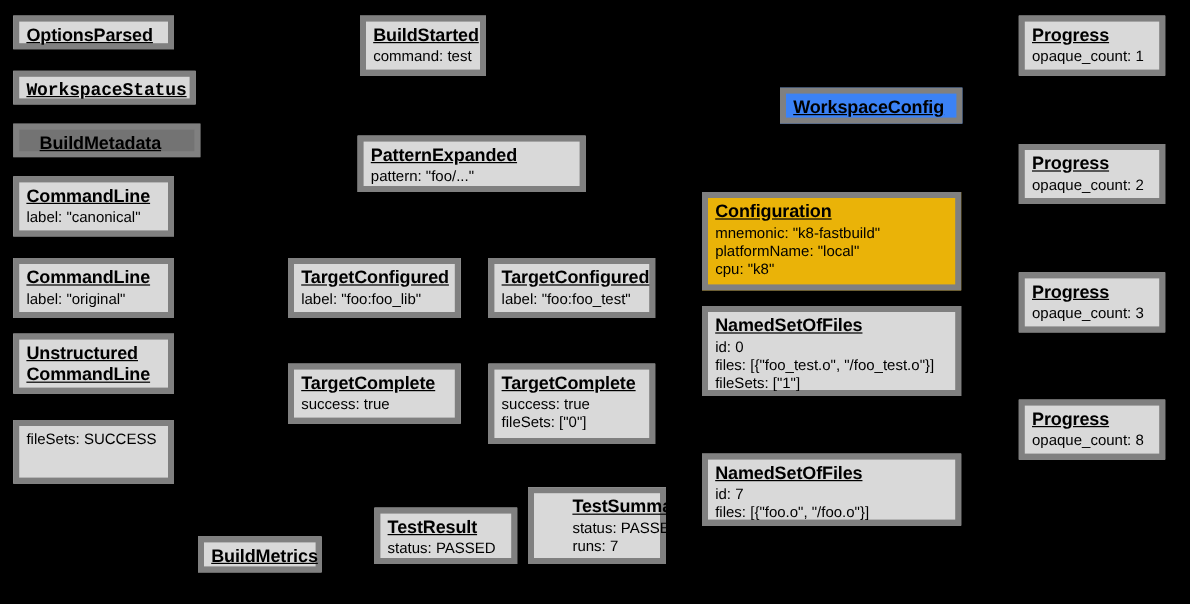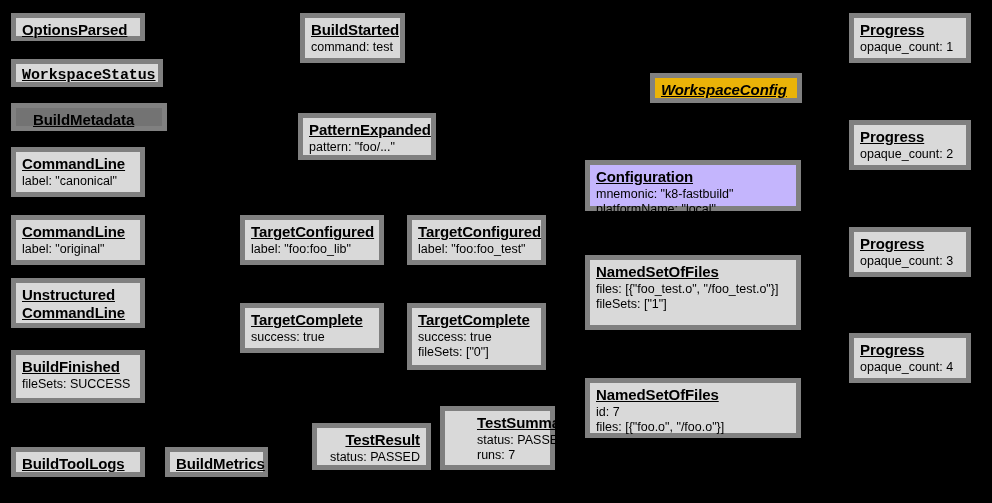--- a/index.html
+++ b/index.html
@@ -64,38 +64,34 @@
       <div class="node-title">CommandLine</div>
       <div class="node-fields">
         <div class="node-field">label: "original"</div>
       </div>
     </div>
     <div class="node" style="left: 11px; top: 278px; width: 134px; height: 50px; background: rgb(217, 217, 217); border-color: rgb(128, 128, 128); color: rgb(0, 0, 0);">
       <div class="node-title">Unstructured
 CommandLine</div>
     </div>
     <div class="node" style="left: 11px; top: 350px; width: 134px; height: 53px; background: rgb(217, 217, 217); border-color: rgb(128, 128, 128); color: rgb(0, 0, 0);">
-      <div class="node-title">BuildFinished</div>
       <div class="node-fields">
         <div class="node-field">fileSets: SUCCESS</div>
       </div>
-    </div>
-    <div class="node" style="left: 11px; top: 447px; width: 134px; height: 30px; background: rgb(217, 217, 217); border-color: rgb(128, 128, 128); color: rgb(0, 0, 0);">
-      <div class="node-title">BuildToolLogs</div>
     </div>
     <div class="node" style="left: 165px; top: 447px; width: 103px; height: 30px; background: rgb(217, 217, 217); border-color: rgb(128, 128, 128); color: rgb(0, 0, 0);">
       <div class="node-title">BuildMetrics</div>
     </div>
     <div class="node" style="left: 300px; top: 13px; width: 105px; height: 50px; background: rgb(217, 217, 217); border-color: rgb(128, 128, 128); color: rgb(0, 0, 0);">
       <div class="node-title">BuildStarted</div>
       <div class="node-fields">
         <div class="node-field">command: test</div>
       </div>
     </div>
-    <div class="node" style="left: 298px; top: 113px; width: 138px; height: 47px; background: rgb(217, 217, 217); border-color: rgb(128, 128, 128); color: rgb(0, 0, 0);">
+    <div class="node" style="left: 298px; top: 113px; width: 190px; height: 47px; background: rgb(217, 217, 217); border-color: rgb(128, 128, 128); color: rgb(0, 0, 0);">
       <div class="node-title">PatternExpanded</div>
       <div class="node-fields">
         <div class="node-field">pattern: "foo/..."</div>
       </div>
     </div>
     <div class="node" style="left: 240px; top: 215px; width: 144px; height: 50px; background: rgb(217, 217, 217); border-color: rgb(128, 128, 128); color: rgb(0, 0, 0);">
       <div class="node-title">TargetConfigured</div>
       <div class="node-fields">
         <div class="node-field">label: "foo:foo_lib"</div>
       </div>
@@ -112,47 +108,48 @@
         <div class="node-field">success: true</div>
       </div>
     </div>
     <div class="node" style="left: 407px; top: 303px; width: 139px; height: 67px; background: rgb(217, 217, 217); border-color: rgb(128, 128, 128); color: rgb(0, 0, 0);">
       <div class="node-title">TargetComplete</div>
       <div class="node-fields">
         <div class="node-field">success: true</div>
         <div class="node-field">fileSets: ["0"]</div>
       </div>
     </div>
-    <div class="node" style="left: 312px; top: 423px; width: 119px; height: 47px; background: rgb(217, 217, 217); border-color: rgb(128, 128, 128); color: rgb(0, 0, 0); text-align: right;">
+    <div class="node" style="left: 312px; top: 423px; width: 119px; height: 47px; background: rgb(217, 217, 217); border-color: rgb(128, 128, 128); color: rgb(0, 0, 0);">
       <div class="node-title">TestResult</div>
       <div class="node-fields">
         <div class="node-field">status: PASSED</div>
       </div>
     </div>
     <div class="node" style="left: 440px; top: 406px; width: 115px; height: 64px; background: rgb(217, 217, 217); border-color: rgb(128, 128, 128); color: rgb(0, 0, 0); padding-left: 32px;">
       <div class="node-title">TestSummary</div>
       <div class="node-fields">
         <div class="node-field">status: PASSED</div>
         <div class="node-field">runs: 7</div>
       </div>
     </div>
-    <div class="node" style="left: 650px; top: 73px; width: 152px; height: 30px; background: #eab308; border-color: rgb(128, 128, 128); color: rgb(0, 0, 0); font-style: italic;">
+    <div class="node" style="left: 650px; top: 73px; width: 152px; height: 30px; background: #3b82f6; border-color: rgb(128, 128, 128); color: rgb(0, 0, 0);">
       <div class="node-title">WorkspaceConfig</div>
     </div>
-    <div class="node" style="left: 585px; top: 160px; width: 216px; height: 51px; background: #c4b5fd; border-color: rgb(128, 128, 128); color: rgb(0, 0, 0);">
+    <div class="node" style="left: 585px; top: 160px; width: 216px; height: 82px; background: #eab308; border-color: rgb(128, 128, 128); color: rgb(0, 0, 0);">
       <div class="node-title">Configuration</div>
       <div class="node-fields">
         <div class="node-field">mnemonic: "k8-fastbuild"</div>
         <div class="node-field">platformName: "local"</div>
         <div class="node-field">cpu: "k8"</div>
       </div>
     </div>
     <div class="node" style="left: 585px; top: 255px; width: 216px; height: 75px; background: rgb(217, 217, 217); border-color: rgb(128, 128, 128); color: rgb(0, 0, 0);">
       <div class="node-title">NamedSetOfFiles</div>
       <div class="node-fields">
+        <div class="node-field">id: 0</div>
         <div class="node-field">files: [{"foo_test.o", "/foo_test.o"}]</div>
         <div class="node-field">fileSets: ["1"]</div>
       </div>
     </div>
     <div class="node" style="left: 585px; top: 378px; width: 216px; height: 60px; background: rgb(217, 217, 217); border-color: rgb(128, 128, 128); color: rgb(0, 0, 0);">
       <div class="node-title">NamedSetOfFiles</div>
       <div class="node-fields">
         <div class="node-field">id: 7</div>
         <div class="node-field">files: [{"foo.o", "/foo.o"}]</div>
       </div>
@@ -171,16 +168,16 @@
     </div>
     <div class="node" style="left: 849px; top: 227px; width: 122px; height: 50px; background: rgb(217, 217, 217); border-color: rgb(128, 128, 128); color: rgb(0, 0, 0);">
       <div class="node-title">Progress</div>
       <div class="node-fields">
         <div class="node-field">opaque_count: 3</div>
       </div>
     </div>
     <div class="node" style="left: 849px; top: 333px; width: 122px; height: 50px; background: rgb(217, 217, 217); border-color: rgb(128, 128, 128); color: rgb(0, 0, 0);">
       <div class="node-title">Progress</div>
       <div class="node-fields">
-        <div class="node-field">opaque_count: 4</div>
+        <div class="node-field">opaque_count: 8</div>
       </div>
     </div>
   </div>
 
 </body></html>

